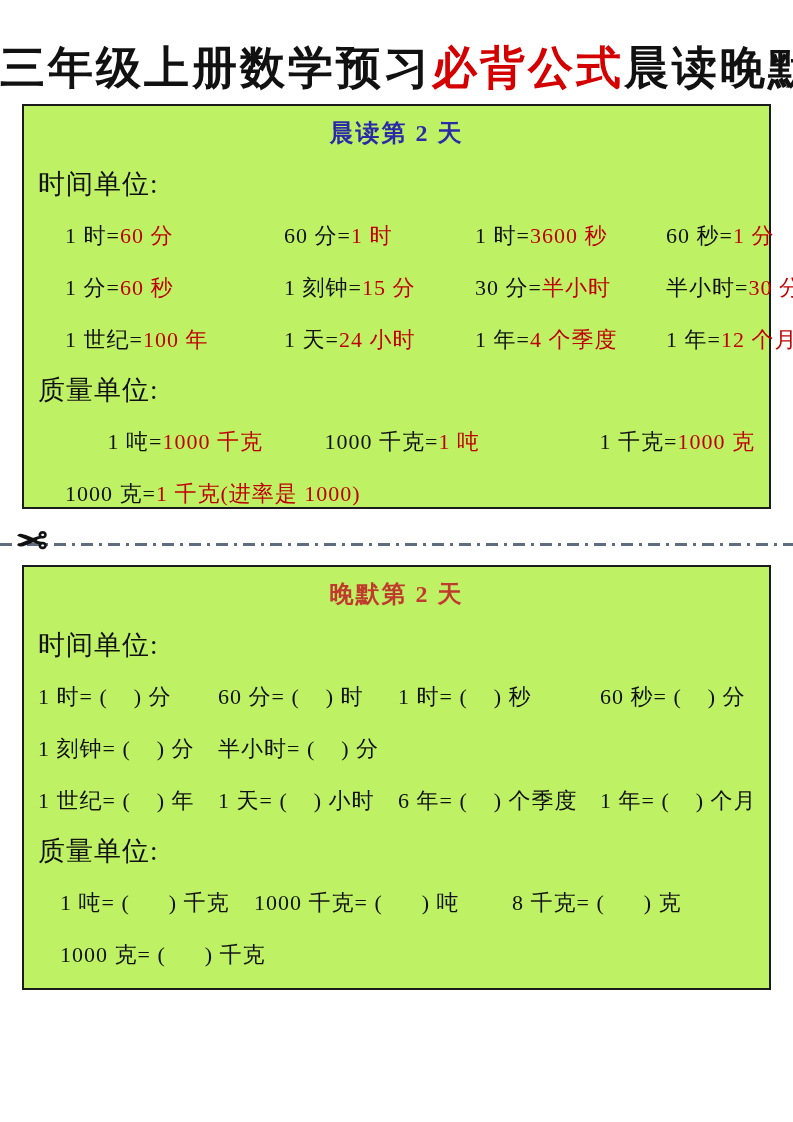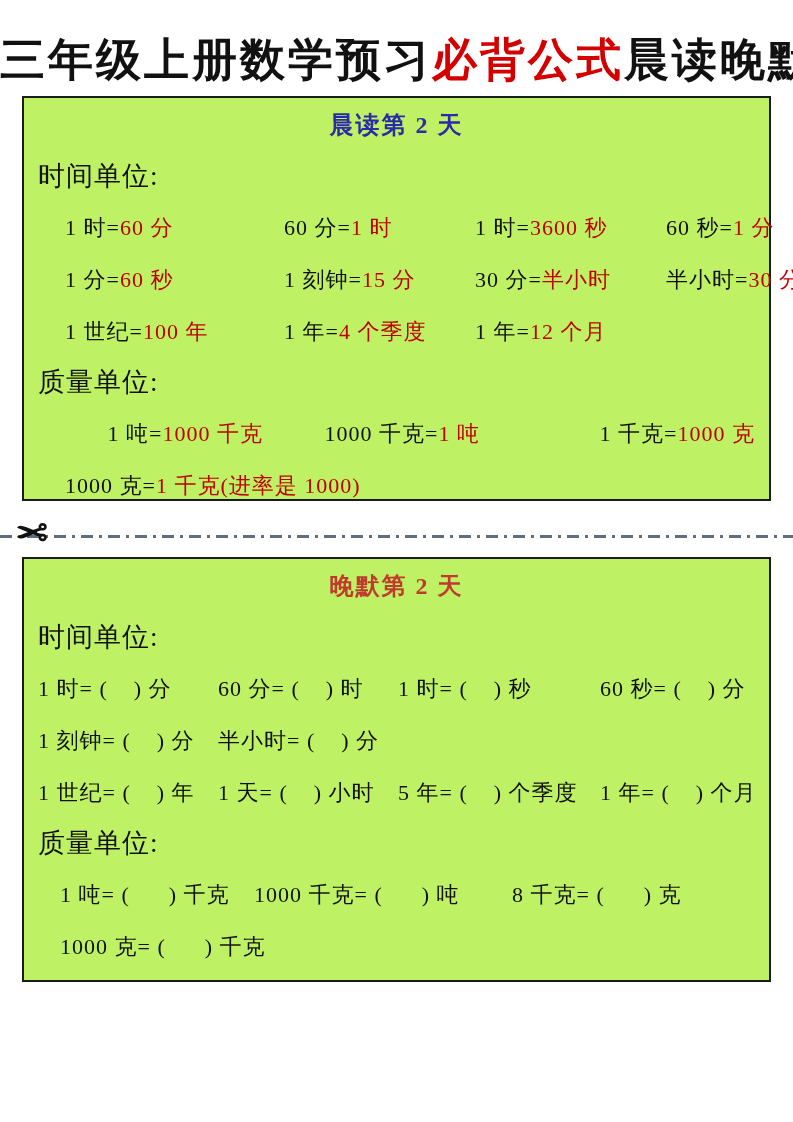--- a/index.html
+++ b/index.html
@@ -6,21 +6,21 @@
   .page {
     position:relative;
     width:793px; height:1122px;
     background:#ffffff;
     font-family:"Liberation Serif", serif;
     color:#111;
     overflow:hidden;
   }
   .title {
     text-align:center;
-    margin:0 auto;
+    margin:8px auto;
     padding-top:36px;
     font-size:45px;
     font-weight:bold;
     letter-spacing:3px;
     line-height:1.1;
     white-space:nowrap;
   }
   .title .hl { color:#d40000; }
   .box {
     margin:0 22px;
@@ -108,20 +108,21 @@
 
     <div class="frow g4a ind1">
       <span class="cell"><span class="k">1 分=</span><span class="v">60 秒</span></span>
       <span class="cell"><span class="k">1 刻钟=</span><span class="v">15 分</span></span>
       <span class="cell"><span class="k">30 分=</span><span class="v">半小时</span></span>
       <span class="cell"><span class="k">半小时=</span><span class="v">30 分</span></span>
     </div>
 
     <div class="frow g4a ind1">
       <span class="cell"><span class="k">1 世纪=</span><span class="v">100 年</span></span>
+      <span class="cell"><span class="k">1 天=</span><span class="v">24 小时</span></span>
       <span class="cell"><span class="k">1 年=</span><span class="v">4 个季度</span></span>
       <span class="cell"><span class="k">1 年=</span><span class="v">12 个月</span></span>
     </div>
 
     <div class="section-label">质量单位:</div>
 
     <div class="frow g3a ind1">
       <span class="cell"><span class="k">1 吨=</span><span class="v">1000 千克</span></span>
       <span class="cell"><span class="k">1000 千克=</span><span class="v">1 吨</span></span>
       <span class="cell"><span class="k">1 千克=</span><span class="v">1000 克</span></span>
@@ -150,21 +151,21 @@
     </div>
 
     <div class="frow g4b">
       <span class="cell">1 刻钟= (    ) 分</span>
       <span class="cell">半小时= (    ) 分</span>
     </div>
 
     <div class="frow g4b">
       <span class="cell">1 世纪= (    ) 年</span>
       <span class="cell">1 天= (    ) 小时</span>
-      <span class="cell">5 年= (    ) 个季度</span>
+      <span class="cell">6 年= (    ) 个季度</span>
       <span class="cell">1 年= (    ) 个月</span>
     </div>
 
     <div class="section-label">质量单位:</div>
 
     <div class="frow g3b ind2">
       <span class="cell">1 吨= (      ) 千克</span>
       <span class="cell">1000 千克= (      ) 吨</span>
       <span class="cell">8 千克= (      ) 克</span>
     </div>

